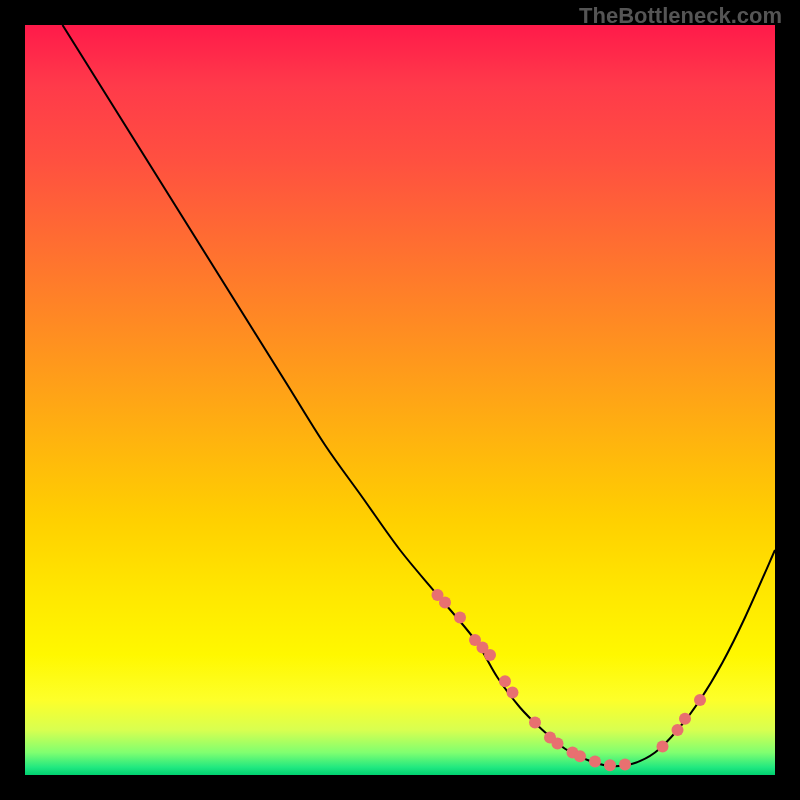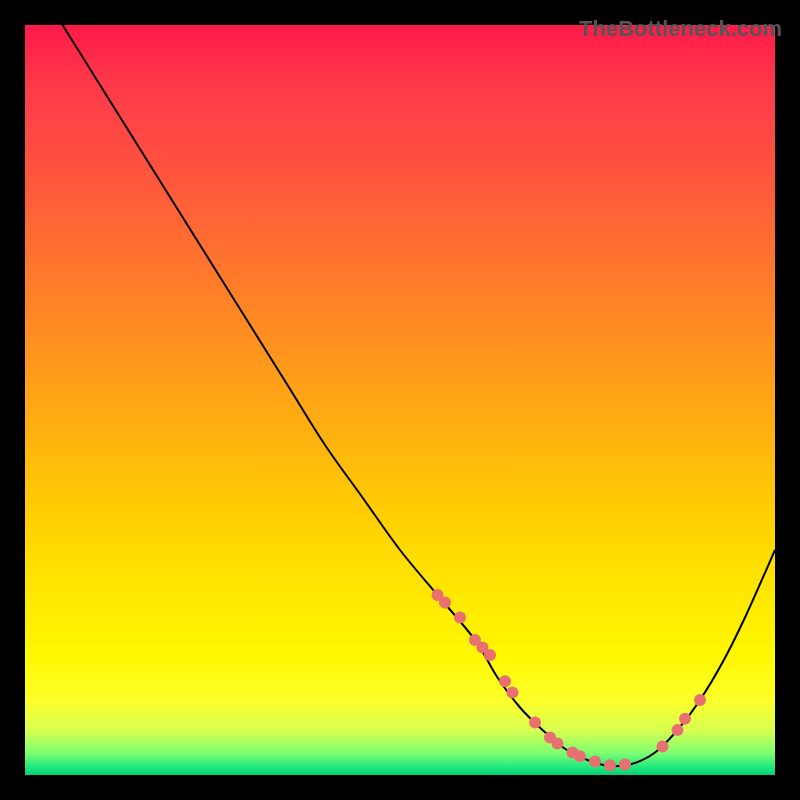--- a/index.html
+++ b/index.html
@@ -6,21 +6,21 @@
   body {
     width: 800px;
     height: 800px;
     background: #000;
     position: relative;
     font-family: Arial, sans-serif;
     overflow: hidden;
   }
   .watermark {
     position: absolute;
-    top: 16px;
+    top: 3px;
     right: 18px;
     color: #555;
     font-size: 22px;
     font-weight: bold;
     z-index: 10;
   }
   .plot-area {
     position: absolute;
     left: 25px;
     top: 25px;

